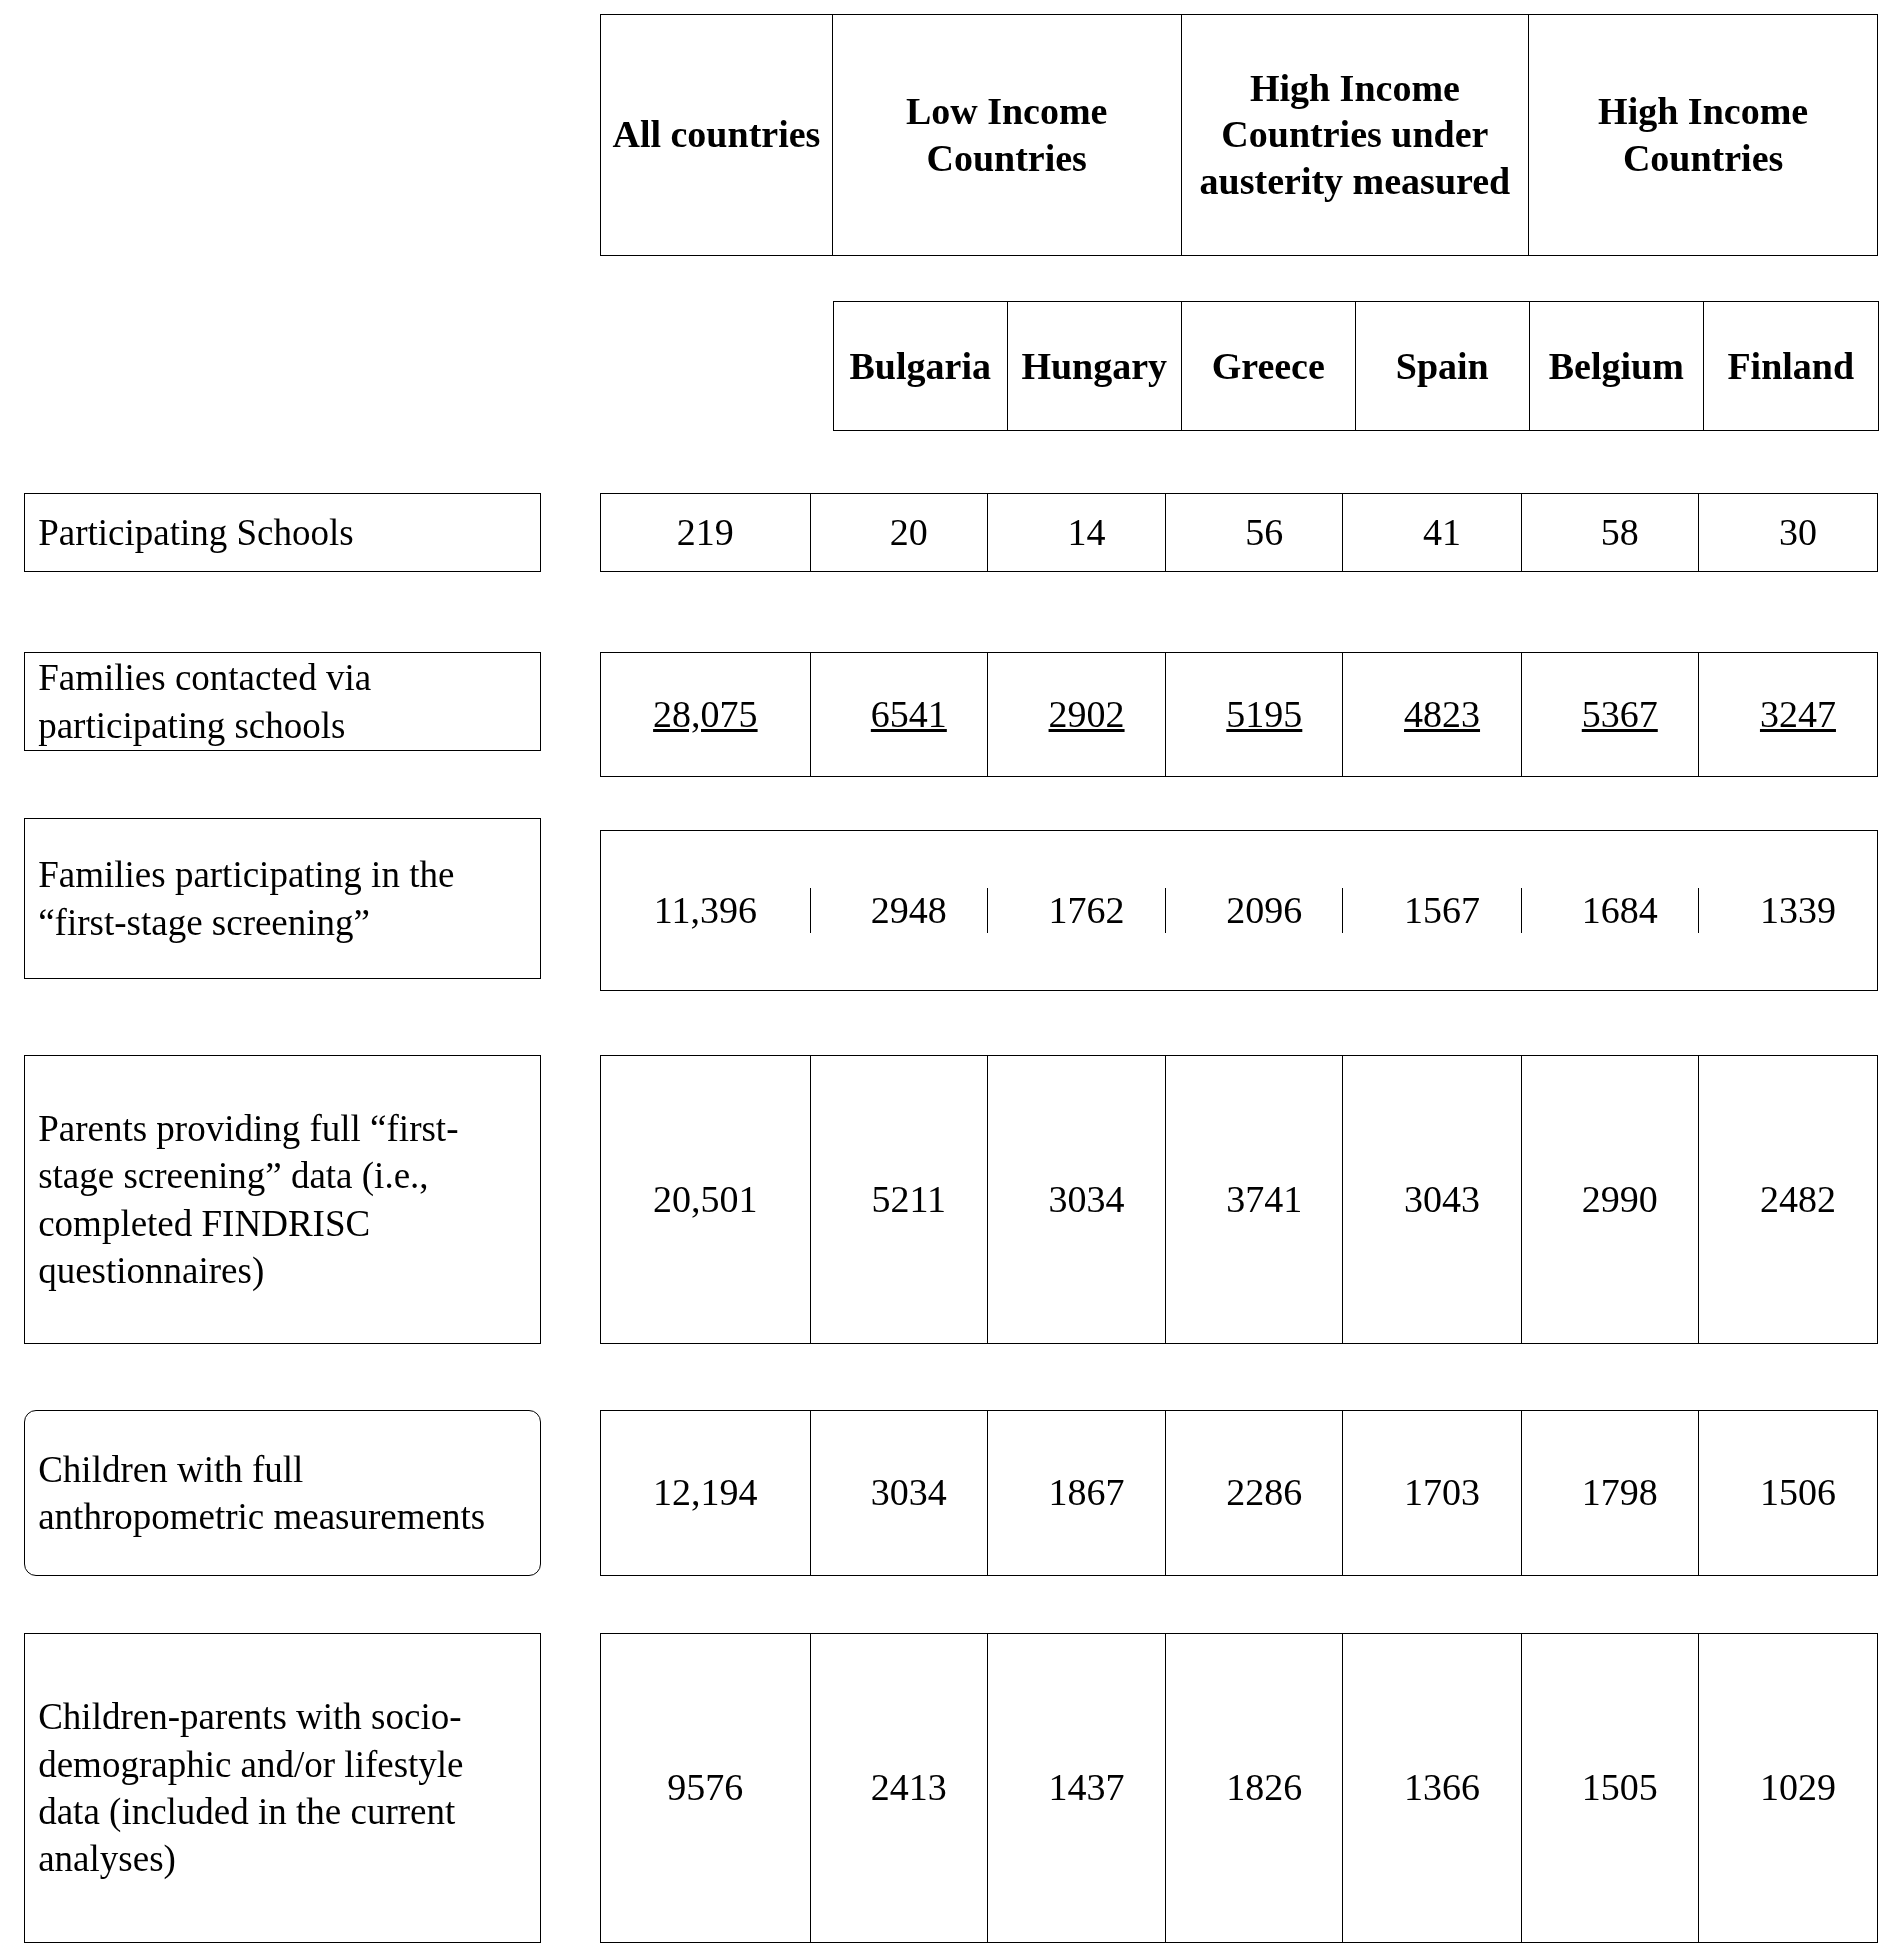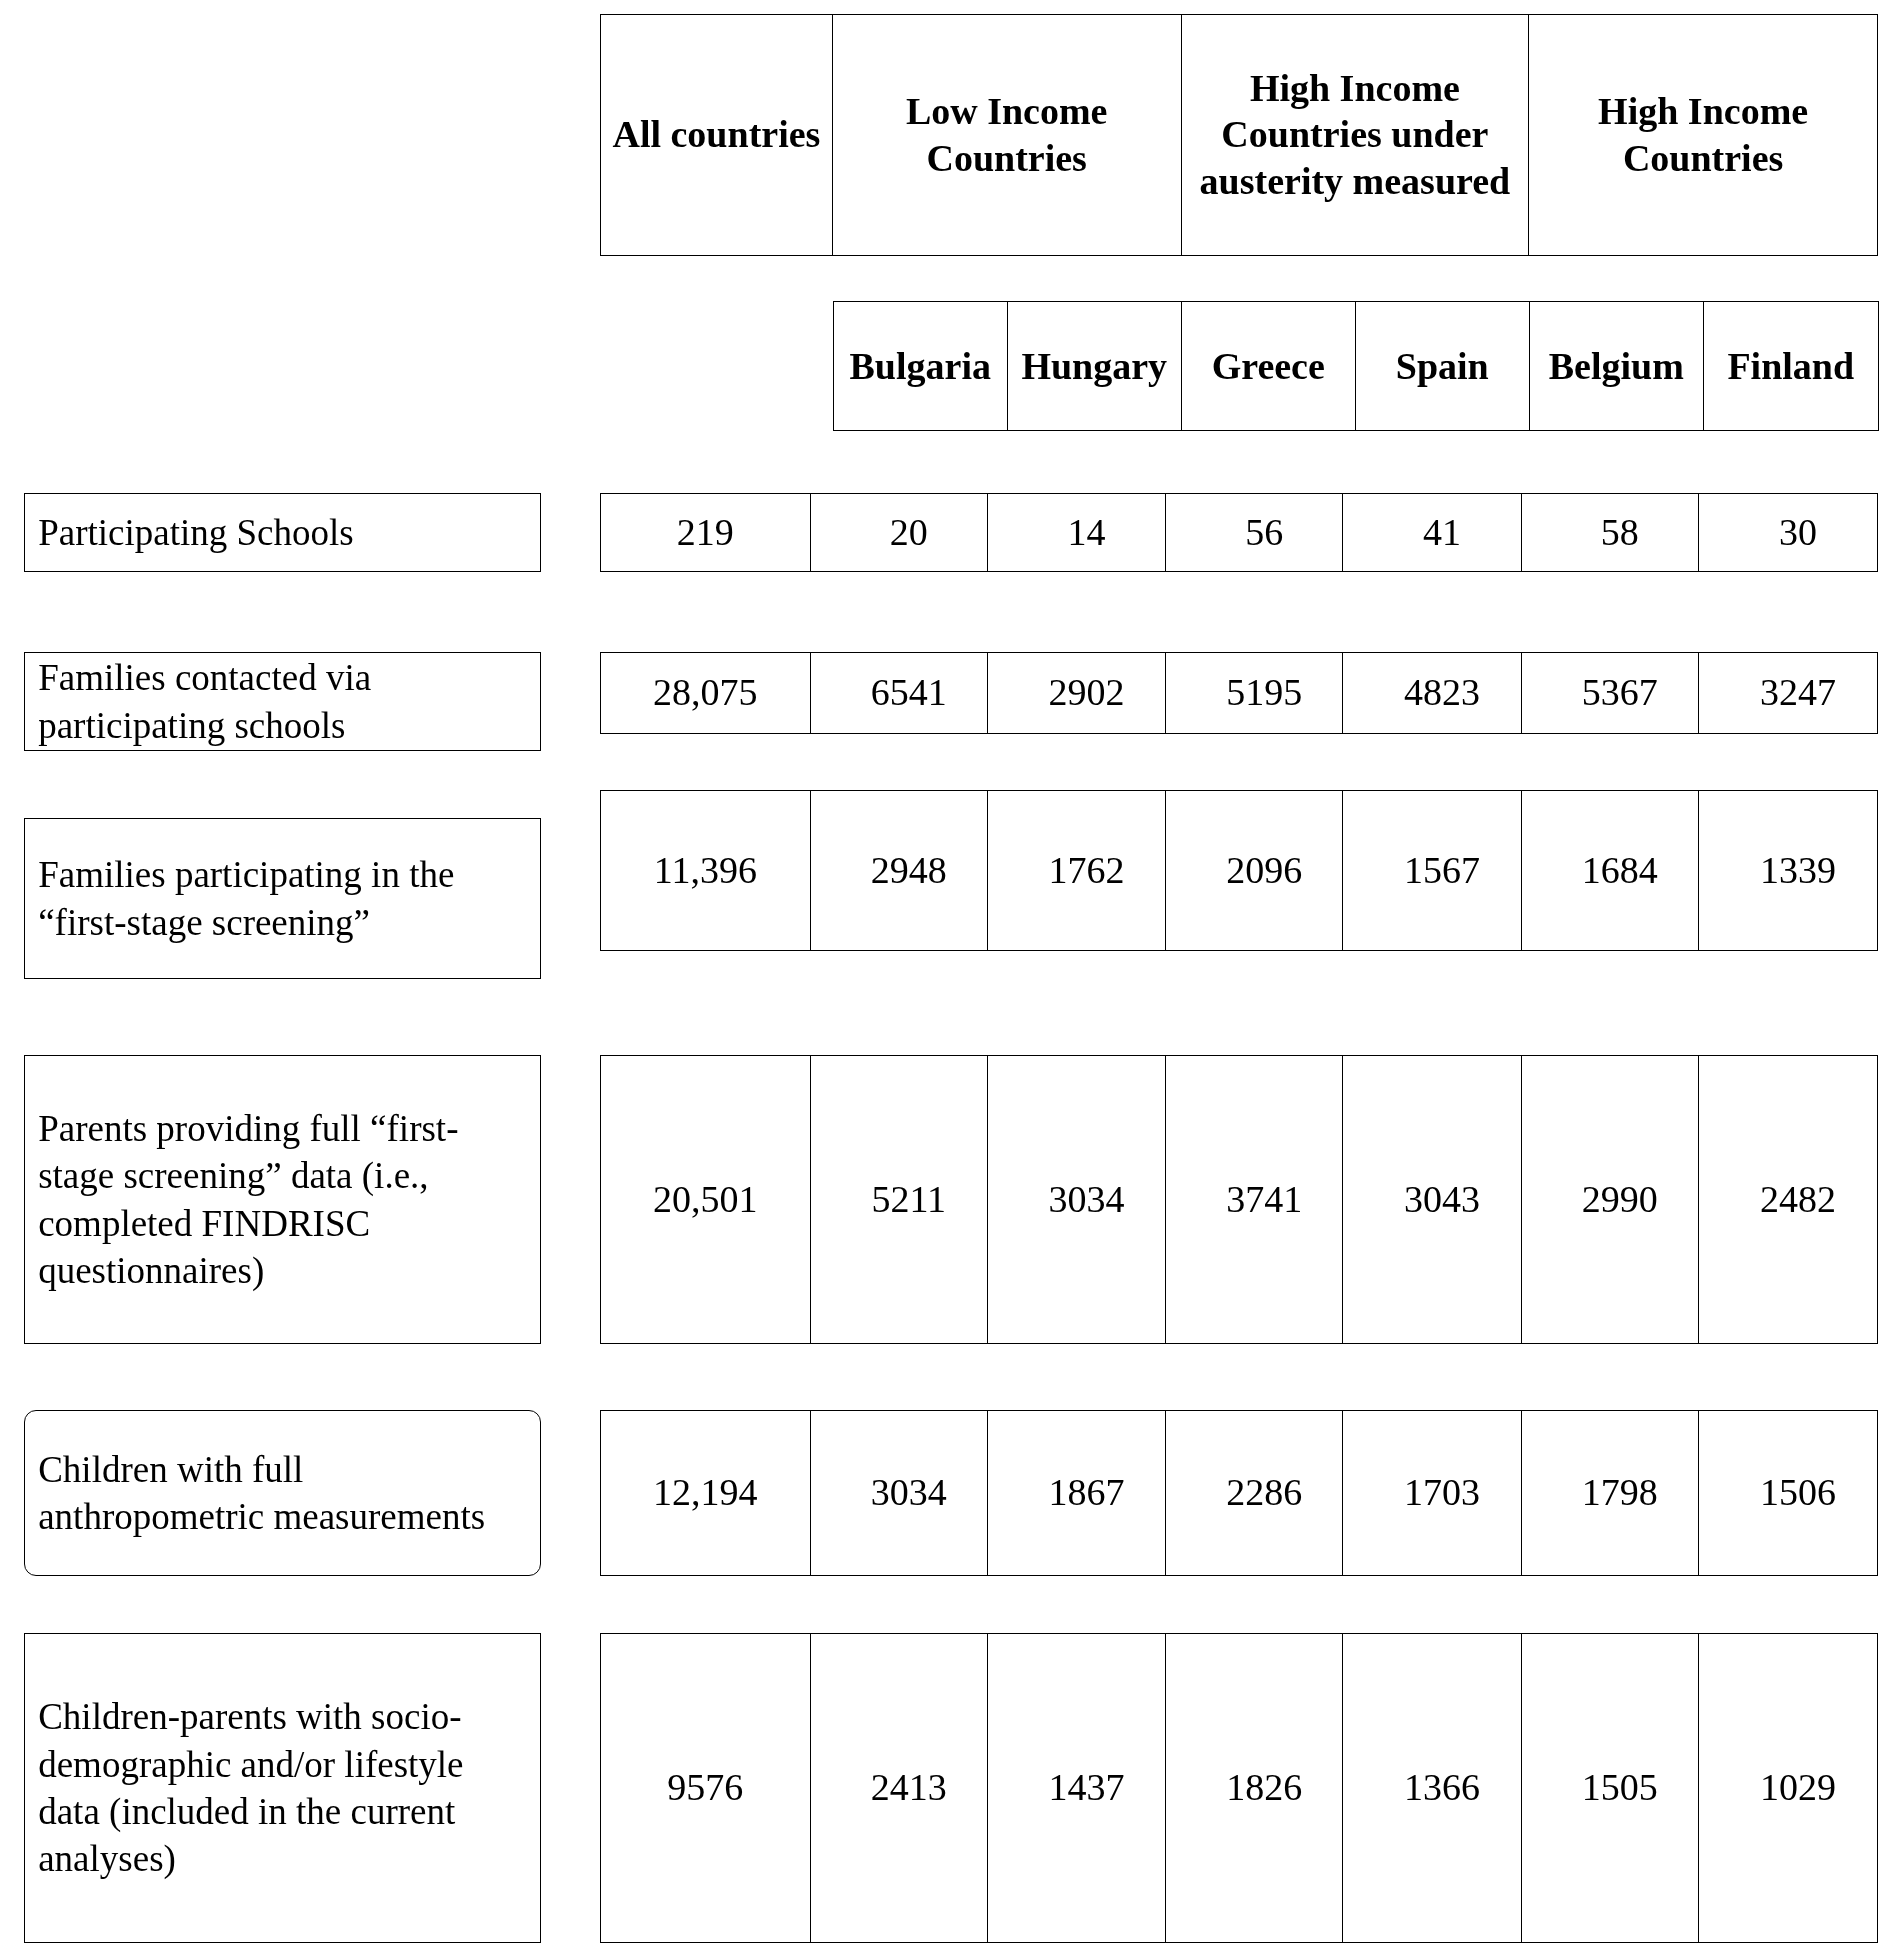--- a/index.html
+++ b/index.html
@@ -181,21 +181,21 @@
         <span>58</span>
       </div>
     <div class="dcell col-c2">
         <span>30</span>
       </div>
   </div>
 
   <div class="box row-label" style="top:652px;height:99px;">
     <span>Families contacted via participating schools</span>
   </div>
-  <div class="box data-band" style="top:652px;height:82px;">
+  <div class="box data-band" style="top:652px;height:125px;text-decoration:underline;">
     <div class="dcell col-all">
         <span>28,075</span>
       </div>
     <div class="dcell col-c">
         <span>6541</span>
       </div>
     <div class="dcell col-c2">
         <span>2902</span>
       </div>
     <div class="dcell col-c">
@@ -208,21 +208,21 @@
         <span>5367</span>
       </div>
     <div class="dcell col-c2">
         <span>3247</span>
       </div>
   </div>
 
   <div class="box row-label" style="top:818px;height:161px;">
     <span>Families participating in the “first-stage screening”</span>
   </div>
-  <div class="box data-band" style="top:790px;height:161px;">
+  <div class="box data-band" style="top:830px;height:161px;align-items:center;">
     <div class="dcell col-all">
         <span>11,396</span>
       </div>
     <div class="dcell col-c">
         <span>2948</span>
       </div>
     <div class="dcell col-c2">
         <span>1762</span>
       </div>
     <div class="dcell col-c">

